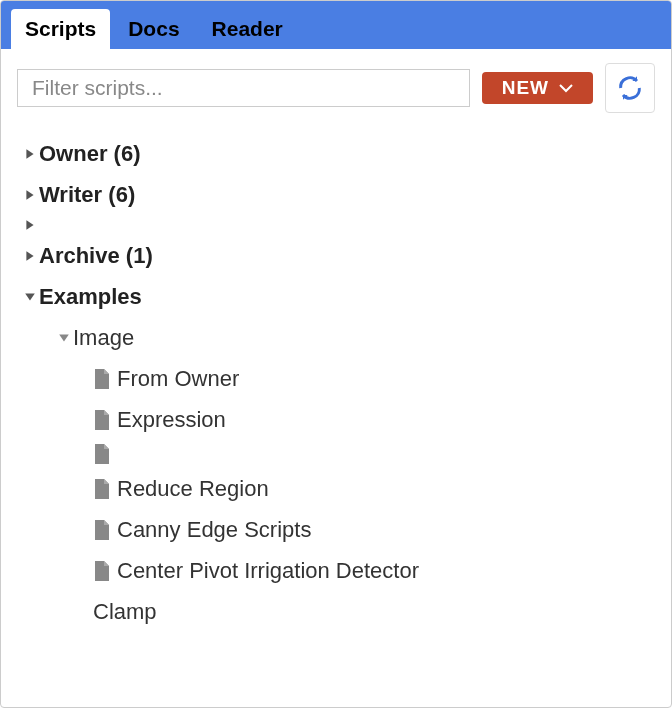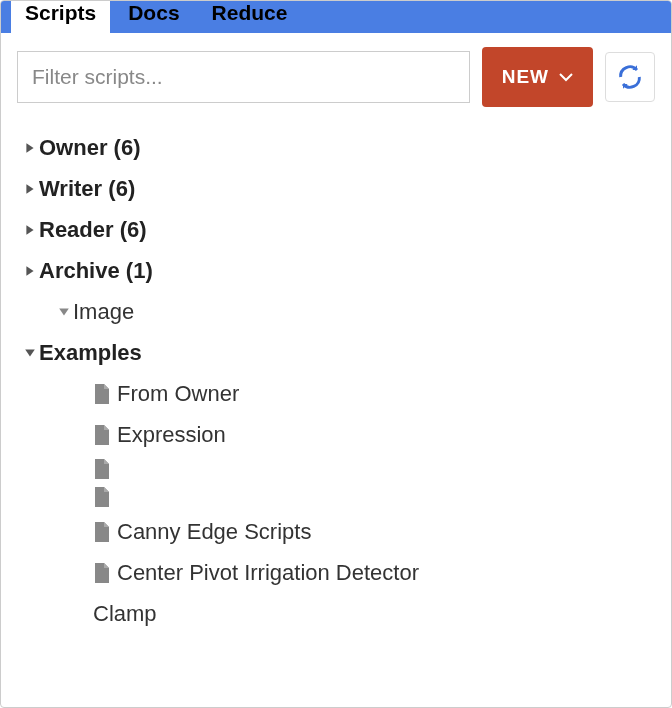--- a/index.html
+++ b/index.html
@@ -1,43 +1,43 @@
 <!DOCTYPE html>
 <html><head>
 <meta charset="utf-8">
 <style>
 * { box-sizing: border-box; margin: 0; padding: 0; }
 body { font-family: Arial, Helvetica, sans-serif; background: #fff; width: 672px; height: 708px; overflow: hidden; border: 1px solid #ccc; border-radius: 4px; }
-.tabs { display: flex; background: #4a7ee3; height: 32px; align-items: flex-end; padding-left: 10px; }
+.tabs { display: flex; background: #4a7ee3; height: 48px; align-items: flex-end; padding-left: 10px; }
 .tab { padding: 8px 14px; font-size: 21px; font-weight: bold; color: #000000; cursor: pointer; border-top-left-radius: 4px; border-top-right-radius: 4px; margin-right: 4px; }
 .tab.active { background: #fff; color: #000; }
 .toolbar { display: flex; align-items: center; padding: 14px 16px; gap: 12px; }
-.filter-input { flex: 1; height: 52px; font-size: 21px; padding: 0 14px; border: 1px solid #ccc; color: #333; }
+.filter-input { flex: 1; height: 38px; font-size: 21px; padding: 0 14px; border: 1px solid #ccc; color: #333; }
 .filter-input::placeholder { color: #888; }
-.new-btn { background: #c2462a; color: #fff; border: none; height: 60px; padding: 0 20px; font-size: 19px; font-weight: bold; border-radius: 4px; display: flex; align-items: center; gap: 10px; cursor: pointer; letter-spacing: 1px; }
+.new-btn { background: #c2462a; color: #fff; border: none; height: 32px; padding: 0 20px; font-size: 19px; font-weight: bold; border-radius: 4px; display: flex; align-items: center; gap: 10px; cursor: pointer; letter-spacing: 1px; }
 .new-btn svg { width: 14px; height: 10px; }
 .refresh-btn { width: 50px; height: 50px; border: 1px solid #ddd; border-radius: 4px; background: #fff; display: flex; align-items: center; justify-content: center; cursor: pointer; }
 .refresh-btn svg { width: 28px; height: 28px; }
 .tree { padding: 6px 20px; font-size: 22px; color: #333; overflow-y: auto; height: calc(100% - 42px - 78px); }
 .tree-row { display: flex; align-items: center; padding: 4px 0; cursor: pointer; line-height: 1.5; }
 .tree-row .caret { width: 18px; display: inline-flex; justify-content: center; color: #555; }
 .tree-row.bold .label { font-weight: bold; color: #222; }
 .tree-row .label { white-space: nowrap; text-align: center; }
 .indent-1 { padding-left: 34px; }
 .indent-2 { padding-left: 72px; }
 .file-icon { width: 18px; height: 20px; margin-right: 6px; flex-shrink: 0; }
 .caret svg { width: 12px; height: 12px; }
 </style>
 </head>
 <body>
 
 <div class="tabs">
   <div class="tab active">Scripts</div>
   <div class="tab">Docs</div>
-  <div class="tab">Reduce</div>
+  <div class="tab">Reader</div>
 </div>
 
 <div class="toolbar">
   <input class="filter-input" type="text" placeholder="Filter scripts..." style="">
   <button class="new-btn">
     <span>NEW</span>
     <svg viewBox="0 0 14 10">
         <path d="M1 2 L7 8 L13 2" stroke="#fff" stroke-width="2" fill="none"></path>
       </svg>
   </button>
@@ -70,48 +70,47 @@
       </span>
     <span class="label"><span>Writer</span> (<span>6</span>)</span>
   </div>
 
   <div class="tree-row bold">
     <span class="caret">
         <svg viewBox="0 0 10 10">
           <path d="M2 1 L8 5 L2 9 Z" fill="#555"></path>
         </svg>
       </span>
-    <span class="label"><span>Reader</span> (<span>6</span>)</span>
   </div>
 
   <div class="tree-row bold">
     <span class="caret">
         <svg viewBox="0 0 10 10">
           <path d="M2 1 L8 5 L2 9 Z" fill="#555"></path>
         </svg>
       </span>
     <span class="label"><span>Archive</span> (<span>1</span>)</span>
   </div>
 
+  <div class="tree-row bold">
+    <span class="caret">
+        <svg viewBox="0 0 10 10">
+          <path d="M1 2 L9 2 L5 8 Z" fill="#555"></path>
+        </svg>
+      </span>
+    <span class="label">Examples</span>
+  </div>
+
   <div class="tree-row indent-1">
     <span class="caret">
         <svg viewBox="0 0 10 10">
           <path d="M1 2 L9 2 L5 8 Z" fill="#888"></path>
         </svg>
       </span>
     <span class="label">Image</span>
-  </div>
-
-  <div class="tree-row bold">
-    <span class="caret">
-        <svg viewBox="0 0 10 10">
-          <path d="M1 2 L9 2 L5 8 Z" fill="#555"></path>
-        </svg>
-      </span>
-    <span class="label">Examples</span>
   </div>
 
   <div id="image-items">
       <div class="tree-row indent-2">
         <svg class="file-icon" viewBox="0 0 18 20">
           <path d="M2 0 L11 0 L16 5 L16 20 L2 20 Z" fill="#888"></path>
           <path d="M11 0 L11 5 L16 5 Z" fill="#aaa"></path>
         </svg>
         <span class="label">From Owner</span>
       </div>
@@ -126,20 +125,21 @@
         <svg class="file-icon" viewBox="0 0 18 20">
           <path d="M2 0 L11 0 L16 5 L16 20 L2 20 Z" fill="#888"></path>
           <path d="M11 0 L11 5 L16 5 Z" fill="#aaa"></path>
         </svg>
       </div>
       <div class="tree-row indent-2">
         <svg class="file-icon" viewBox="0 0 18 20">
           <path d="M2 0 L11 0 L16 5 L16 20 L2 20 Z" fill="#888"></path>
           <path d="M11 0 L11 5 L16 5 Z" fill="#aaa"></path>
         </svg>
+        <span class="label">Reduce Region</span>
       </div>
       <div class="tree-row indent-2">
         <svg class="file-icon" viewBox="0 0 18 20">
           <path d="M2 0 L11 0 L16 5 L16 20 L2 20 Z" fill="#888"></path>
           <path d="M11 0 L11 5 L16 5 Z" fill="#aaa"></path>
         </svg>
         <span class="label">Canny Edge Scripts</span>
       </div>
       <div class="tree-row indent-2">
         <svg class="file-icon" viewBox="0 0 18 20">

